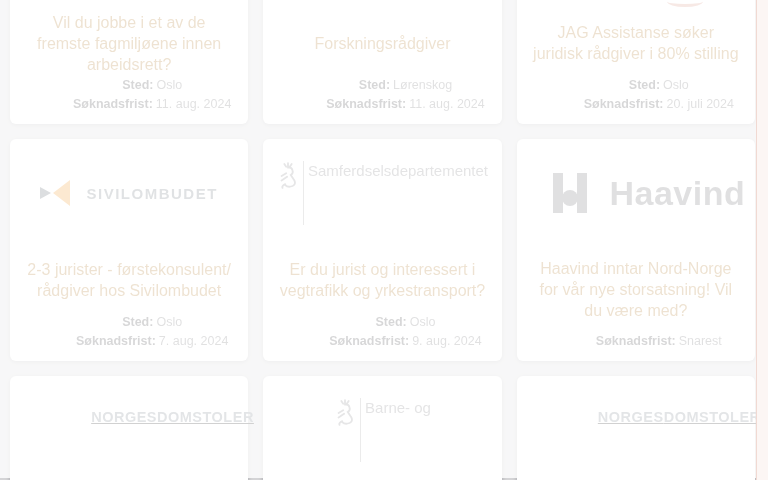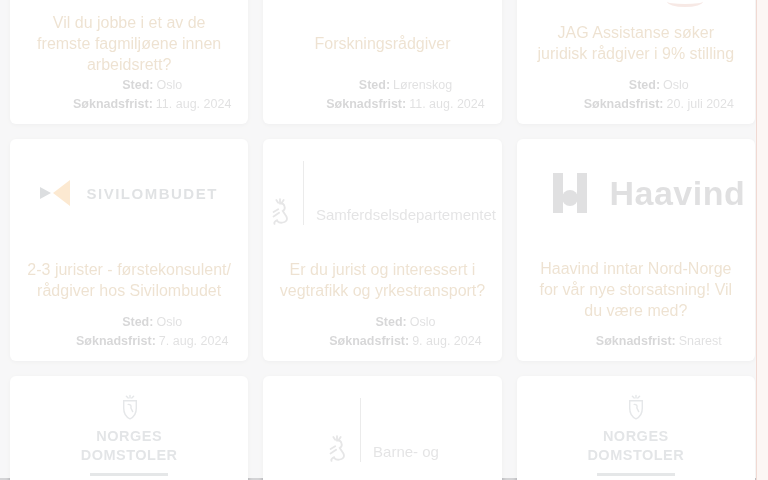--- a/index.html
+++ b/index.html
@@ -23,30 +23,30 @@
 
   .meta{flex:none;text-align:center;padding-bottom:10px;}
   .meta-row{font-size:12.5px;line-height:19px;color:#58585c;margin-left:46px;}
   .meta-row .lbl{font-weight:bold;color:#242428;margin-right:3px;}
 
   
   .siv-logo{display:flex;align-items:center;gap:16px;}
   .siv-text{font-weight:bold;font-size:15px;letter-spacing:1.5px;color:#566068;}
 
   
-  .dept-logo{display:flex;align-items:flex-end;gap:12px;}
+  .dept-logo{display:flex;align-items:flex-start;gap:4px;}
   .dept-divider{width:1px;height:64px;background:#8f8f92;}
   .dept-text{font-size:15px;line-height:20px;color:#6a6a6e;text-align:left;}
 
   
   .haav-logo{display:flex;align-items:center;gap:22px;margin-left:27px;}
   .haav-text{font-size:34px;font-weight:600;color:#55555a;letter-spacing:.5px;}
 
   
-  .dom-logo{width:78px;display:flex;flex-direction:column;align-items:center;}
+  .dom-logo{width:78px;display:flex;flex-direction:row;align-items:flex-end;text-decoration:underline;}
   .dom-crest{margin-bottom:5px;margin-left:1px;}
   .dom-name{font-weight:bold;font-size:14.5px;line-height:19px;letter-spacing:.5px;color:#646e78;}
   .dom-bar{width:78px;height:3px;background:#6e7882;margin-top:8px;}
 
   
   .jag-remnant{position:absolute;left:150px;top:94px;width:36px;height:8px;
     border-bottom:3px solid #cf8371;border-radius:50%;}
 
   
   .overlay{position:fixed;left:0;top:0;width:768px;height:478px;
@@ -83,21 +83,21 @@
       <div class="meta-row"><span class="lbl">Sted:</span><span>Lørenskog</span></div>
       <div class="meta-row"><span class="lbl">Søknadsfrist:</span><span>11. aug. 2024</span></div>
     </div>
   </article>
 
   <article class="card">
     <div class="logo-area">
       <span class="jag-remnant"></span>
     </div>
     <h3 class="title">
-        <span>JAG Assistanse søker juridisk rådgiver i 9% stilling</span>
+        <span>JAG Assistanse søker juridisk rådgiver i 80% stilling</span>
       </h3>
     <div class="meta">
       <div class="meta-row"><span class="lbl">Sted:</span><span>Oslo</span></div>
       <div class="meta-row"><span class="lbl">Søknadsfrist:</span><span>20. juli 2024</span></div>
     </div>
   </article>
 
   <article class="card">
     <div class="logo-area">
       <div class="siv-logo">

